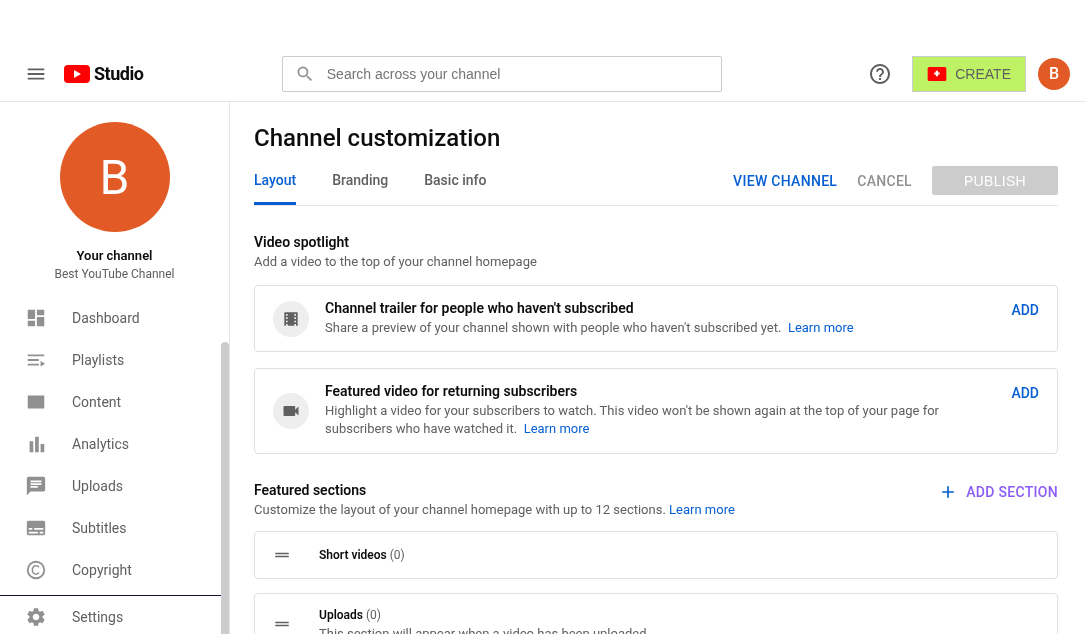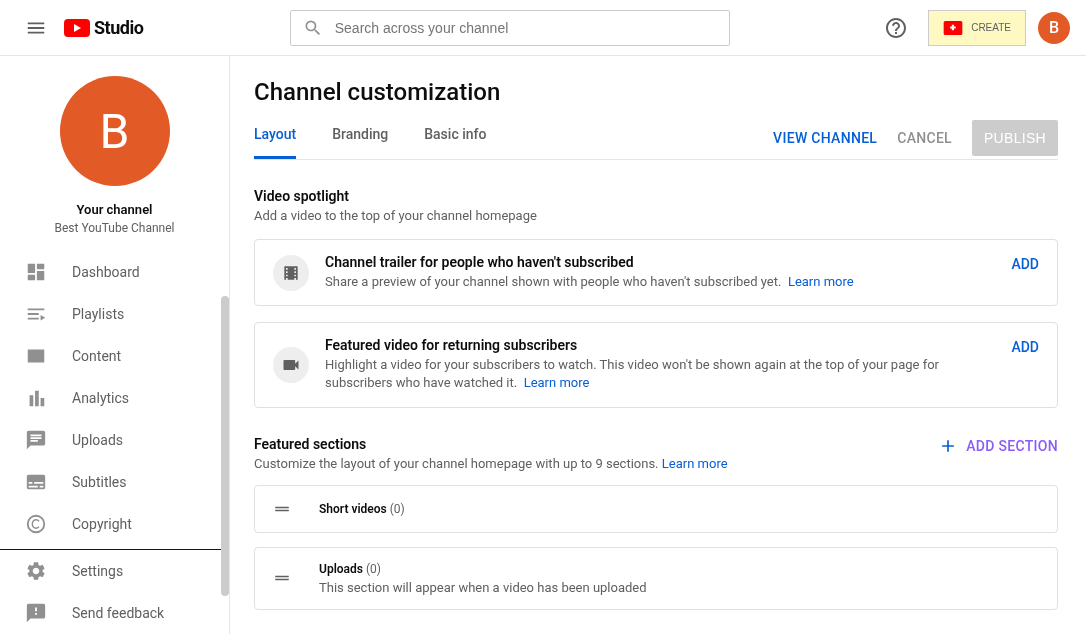--- a/index.html
+++ b/index.html
@@ -1,30 +1,30 @@
 <!DOCTYPE html>
 <html><head>
 <meta charset="utf-8">
 <style>
 * { box-sizing: border-box; margin: 0; padding: 0; }
 body { font-family: Roboto, Arial, sans-serif; background: #fff; color: #0d0d0d; width: 1086px; height: 634px; overflow: hidden; }
 
 
-.header { height: 56px; display: flex; align-items: center; padding: 8px 16px; border-bottom: 1px solid #e5e5e5; }
+.header { height: 56px; display: flex; align-items: center; padding: 8px 16px; border-bottom: 1px solid #e5e5e5; margin-top: 46px; }
 .menu-btn { width: 40px; height: 40px; display: flex; align-items: center; justify-content: center; cursor: pointer; border-radius: 50%; }
 .logo { display: flex; align-items: center; margin-left: 8px; cursor: pointer; }
 .logo-play { width: 26px; height: 18px; background: #ff0000; border-radius: 4px; display: flex; align-items: center; justify-content: center; margin-right: 4px; }
 .logo-play::after { content: ''; border-left: 7px solid #fff; border-top: 4px solid transparent; border-bottom: 4px solid transparent; margin-left: 1px; }
 .logo-text { font-weight: 700; font-size: 18px; letter-spacing: -0.5px; }
 .search-wrap { flex: 1; display: flex; justify-content: center; }
 .search-box { width: 440px; height: 36px; border: 1px solid #ccc; border-radius: 2px; display: flex; align-items: center; padding: 0 12px; }
 .search-box input { border: none; outline: none; flex: 1; font-size: 14px; margin-left: 12px; color: #606060; }
 .header-right { display: flex; align-items: center; gap: 12px; }
 .icon-btn { width: 40px; height: 40px; display: flex; align-items: center; justify-content: center; cursor: pointer; border-radius: 50%; }
-.create-btn { height: 36px; border: 1px solid #ccc; background: #fef9c3; display: flex; align-items: center; padding: 0 14px; gap: 8px; cursor: pointer; font-size: 10px; font-weight: 500; color: #606060; }
+.create-btn { height: 36px; border: 1px solid #ccc; background: #bef264; display: flex; align-items: center; padding: 0 14px; gap: 8px; cursor: pointer; font-size: 14px; font-weight: 500; color: #606060; }
 .avatar { width: 32px; height: 32px; border-radius: 50%; background: #e25a26; color: #fff; display: flex; align-items: center; justify-content: center; font-weight: 500; cursor: pointer; }
 
 
 .body-wrap { display: flex; height: calc(634px - 56px); }
 
 
 .sidebar { width: 230px; border-right: 1px solid #e5e5e5; display: flex; flex-direction: column; position: relative; }
 .channel-info { padding: 20px 0 16px; text-align: center; }
 .channel-avatar { width: 110px; height: 110px; border-radius: 50%; background: #e25a26; color: #fff; display: flex; align-items: center; justify-content: center; font-size: 48px; font-weight: 400; margin: 0 auto 16px; cursor: pointer; }
 .channel-label { font-size: 13px; font-weight: 600; color: #0d0d0d; }
@@ -38,21 +38,21 @@
 
 .main { flex: 1; padding: 22px 28px 0 24px; overflow-y: auto; position: relative; }
 .page-title { font-size: 24px; font-weight: 500; margin-bottom: 20px; }
 .tabs-row { display: flex; align-items: center; border-bottom: 1px solid #e5e5e5; position: relative; }
 .tabs { display: flex; gap: 36px; }
 .tab { font-size: 14px; font-weight: 500; color: #606060; padding: 0 0 14px 0; cursor: pointer; border-bottom: 3px solid transparent; }
 .tab.active { color: #065fd4; border-bottom-color: #065fd4; }
 .tab-actions { position: absolute; right: 0; top: -6px; display: flex; align-items: center; gap: 20px; justify-content: flex-end; }
 .action-link { font-size: 14px; font-weight: 500; color: #065fd4; cursor: pointer; letter-spacing: 0.3px; }
 .action-muted { font-size: 14px; font-weight: 500; color: #909090; cursor: pointer; letter-spacing: 0.3px; }
-.publish-btn { height: 36px; padding: 0 12px; background: #ccc; color: #fff; border: none; font-size: 14px; font-weight: 500; letter-spacing: 0.3px; border-radius: 2px; }
+.publish-btn { height: 29px; padding: 0 32px; background: #ccc; color: #fff; border: none; font-size: 14px; font-weight: 500; letter-spacing: 0.3px; border-radius: 2px; }
 
 .section { margin-top: 28px; }
 .section-header { display: flex; justify-content: space-between; align-items: flex-start; }
 .section-title { font-size: 14px; font-weight: 600; }
 .section-sub { font-size: 13px; color: #606060; margin-top: 4px; }
 .learn-more { color: #065fd4; cursor: pointer; }
 .add-section-btn { display: flex; align-items: center; gap: 8px; color: #8b5cf6; font-size: 14px; font-weight: 500; cursor: pointer; letter-spacing: 0.3px; }
 
 .card { border: 1px solid #e0e0e0; border-radius: 4px; padding: 14px 18px; margin-top: 16px; display: flex; align-items: center; gap: 16px; }
 .card-icon { width: 36px; height: 36px; border-radius: 50%; background: #eee; display: flex; align-items: center; justify-content: center; color: #606060; flex-shrink: 0; }
@@ -244,21 +244,21 @@
         </div>
         <div class="card-add">ADD</div>
       </div>
     </div>
 
     <div class="section">
       <div class="section-header">
         <div>
           <div class="section-title">Featured sections</div>
           <div class="section-sub">
-            <span>Customize the layout of your channel homepage with up to 9 sections.</span>&nbsp;<span class="learn-more">Learn more</span>
+            <span>Customize the layout of your channel homepage with up to 12 sections.</span>&nbsp;<span class="learn-more">Learn more</span>
           </div>
         </div>
         <div class="add-section-btn">
           <svg width="20" height="20" viewBox="0 0 24 24">
               <path fill="#065fd4" d="M19 13h-6v6h-2v-6H5v-2h6V5h2v6h6z"></path>
             </svg>
           <span>ADD SECTION</span>
         </div>
       </div>
 

